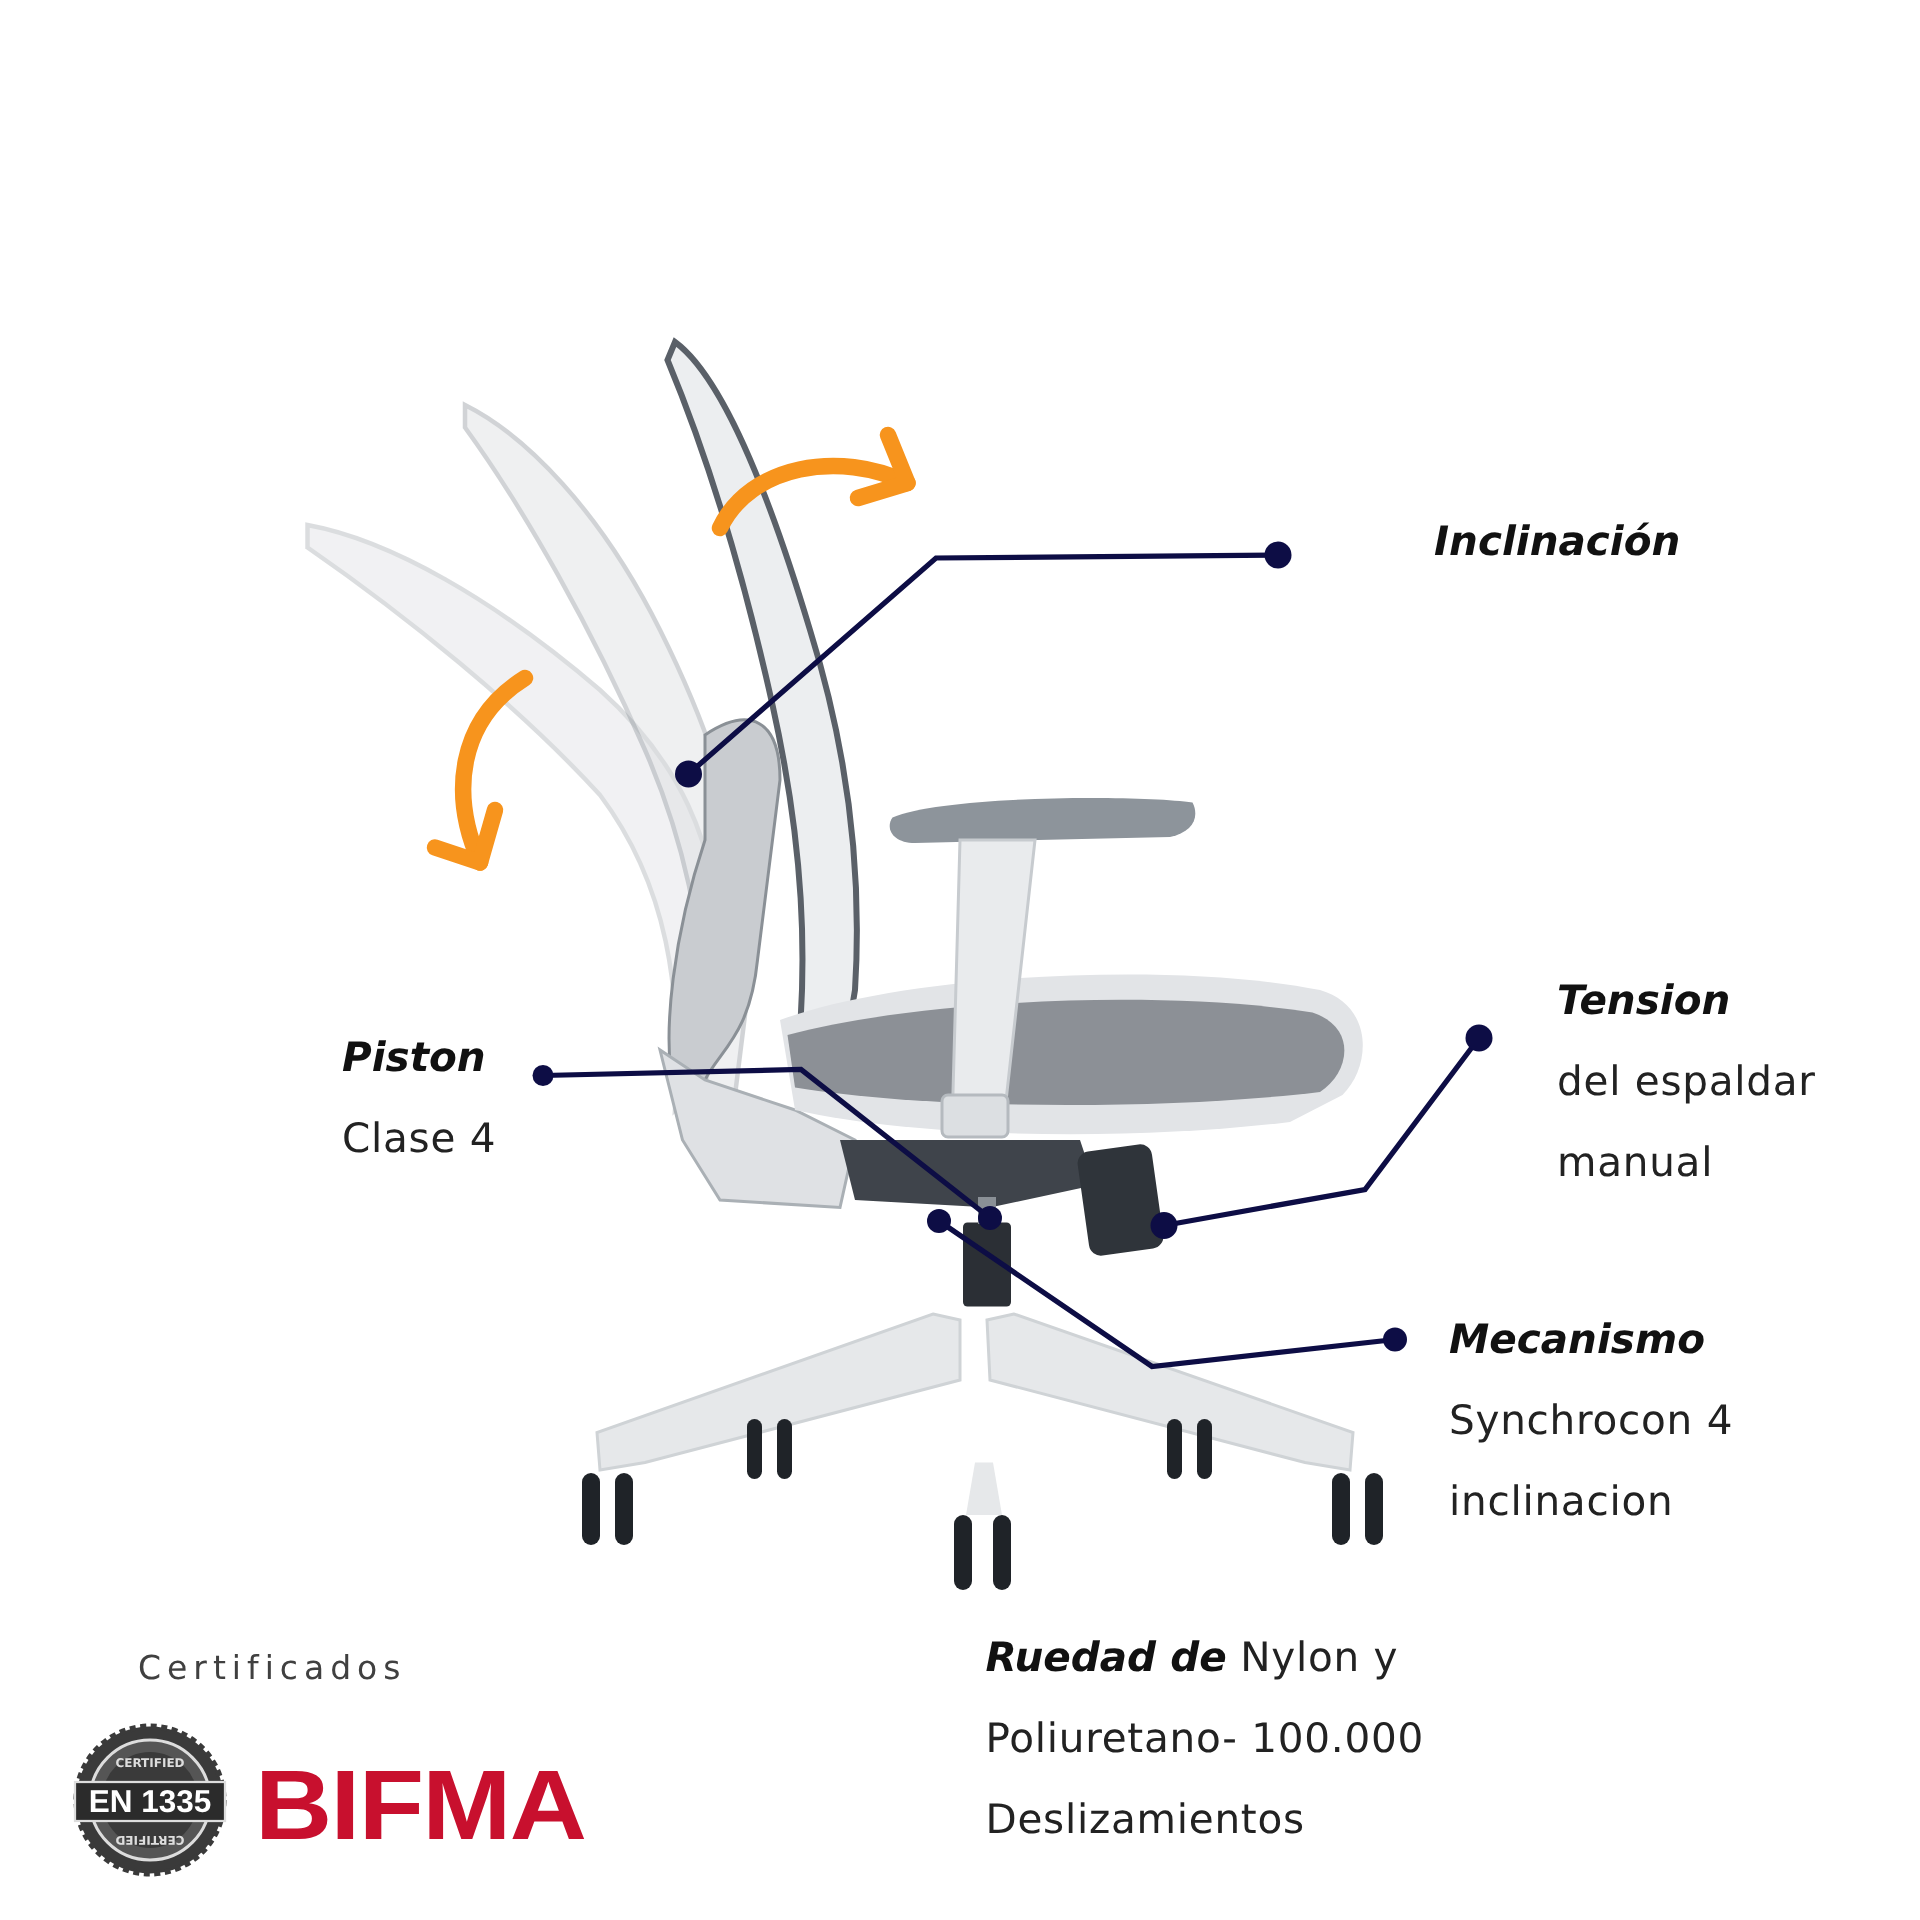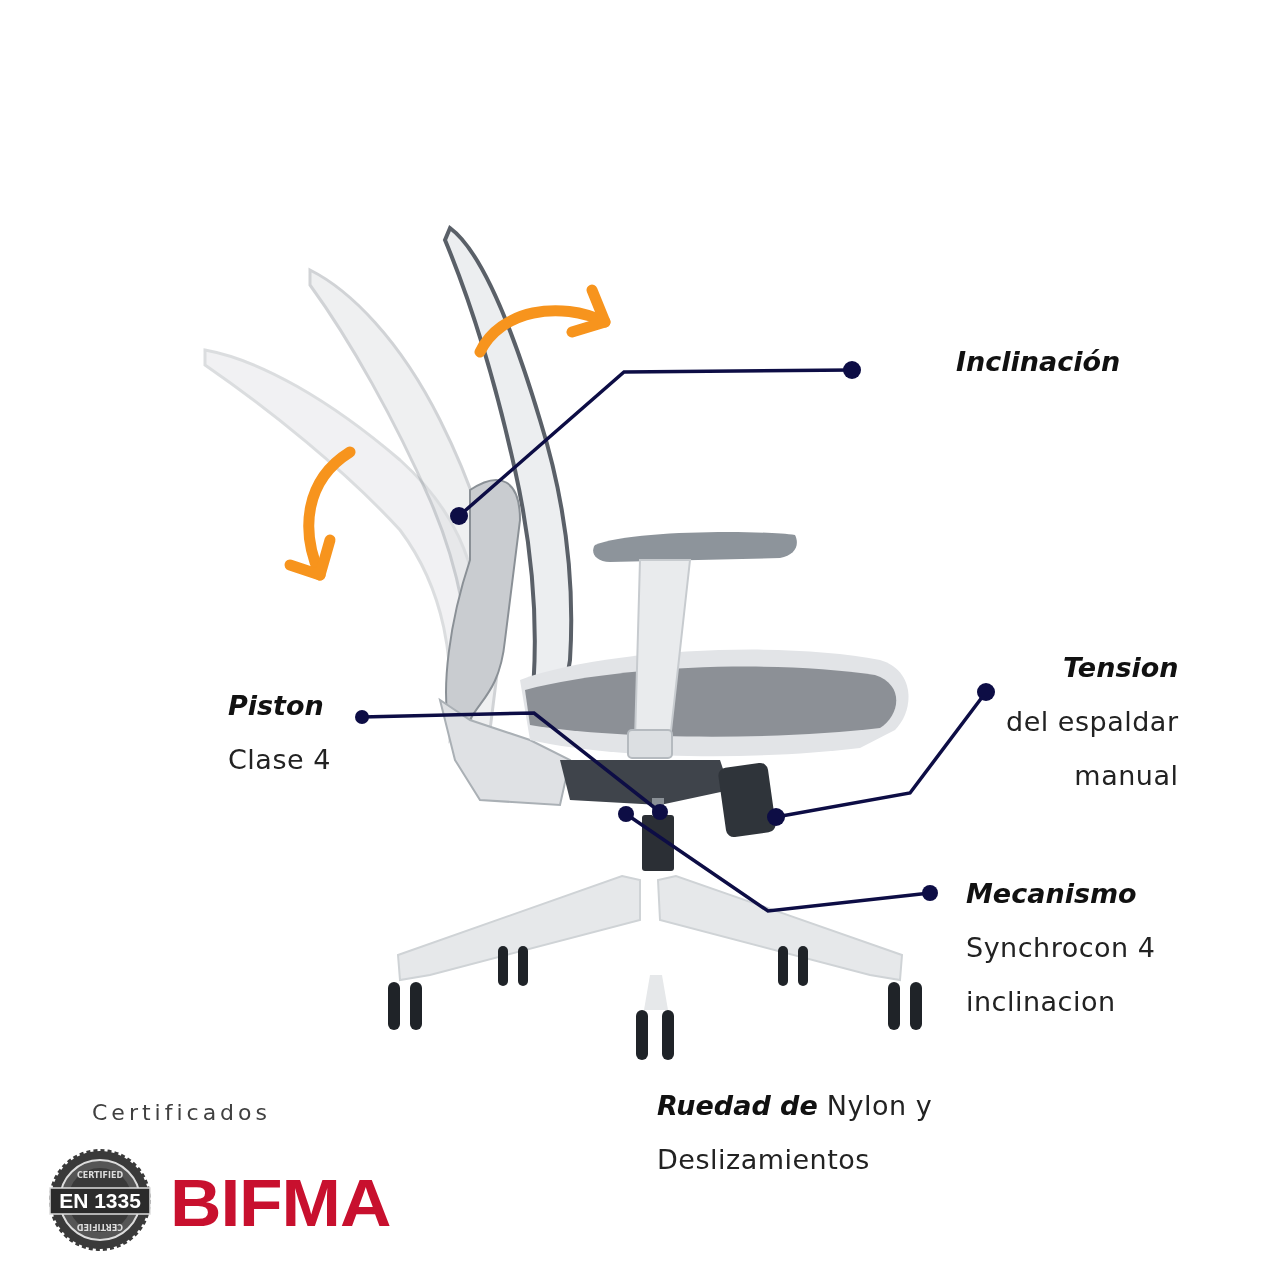--- a/index.html
+++ b/index.html
@@ -4,21 +4,21 @@
   <style>
     html, body { margin: 0; padding: 0; background: #ffffff; }
     body { width: 1280px; height: 1280px; position: relative; overflow: hidden;
            font-family: "DejaVu Sans", sans-serif; color: #1a1a1a; }
     .canvas { position: absolute; left: 0; top: 0; width: 1280px; height: 1280px; }
     .label { position: absolute; line-height: 36px; font-size: 27px; }
     .label .bold { font-weight: bold; font-style: italic; color: #111111; }
     .label .reg { font-weight: normal; color: #222222; letter-spacing: 0.5px; margin-top: 18px; }
     .label div { white-space: nowrap; }
     #lbl-incl { left: 956px; top: 344px; }
-    #lbl-tension { left: 1006px; top: 650px; text-align: right; }
+    #lbl-tension { left: 1038px; top: 650px; }
     #lbl-piston { left: 228px; top: 688px; }
     #lbl-mec { left: 966px; top: 876px; }
     #lbl-rueda { left: 657px; top: 1088px; }
     #cert-title { position: absolute; left: 92px; top: 1100px; font-size: 22px;
                   letter-spacing: 4px; color: #404040; }
     #bifma { position: absolute; left: 170px; top: 1170px; font-family: "Liberation Sans", sans-serif;
              font-weight: bold; font-size: 66px; letter-spacing: -1px; color: #c8102e; line-height: 66px;
              transform: scaleX(1.08); transform-origin: left center; }
     #en-badge { position: absolute; left: 48px; top: 1148px; width: 104px; height: 104px; }
   </style>
@@ -121,20 +121,21 @@
 </div>
 
 <div class="label" id="lbl-mec">
   <div class="bold">Mecanismo</div>
   <div class="reg">Synchrocon 4</div>
   <div class="reg">inclinacion</div>
 </div>
 
 <div class="label" id="lbl-rueda">
   <div><span class="bold">Ruedad de</span><span class="reg"> Nylon y</span></div>
+  <div class="reg">Poliuretano- 100.000</div>
   <div class="reg">Deslizamientos</div>
 </div>
 
 <div id="cert-title">Certificados</div>
 
 <svg id="en-badge" viewBox="0 0 104 104" xmlns="http://www.w3.org/2000/svg">
   <circle cx="52" cy="52" r="49" fill="#3a3a3a" stroke="#3a3a3a" stroke-width="4" stroke-dasharray="4 3"></circle>
   <circle cx="52" cy="52" r="40" fill="#555" stroke="#ddd" stroke-width="2"></circle>
   <circle cx="52" cy="52" r="32" fill="#3a3a3a"></circle>
   <text x="52" y="30" text-anchor="middle" font-family="DejaVu Sans, sans-serif" font-size="8" font-weight="bold" fill="#ddd">CERTIFIED</text>

